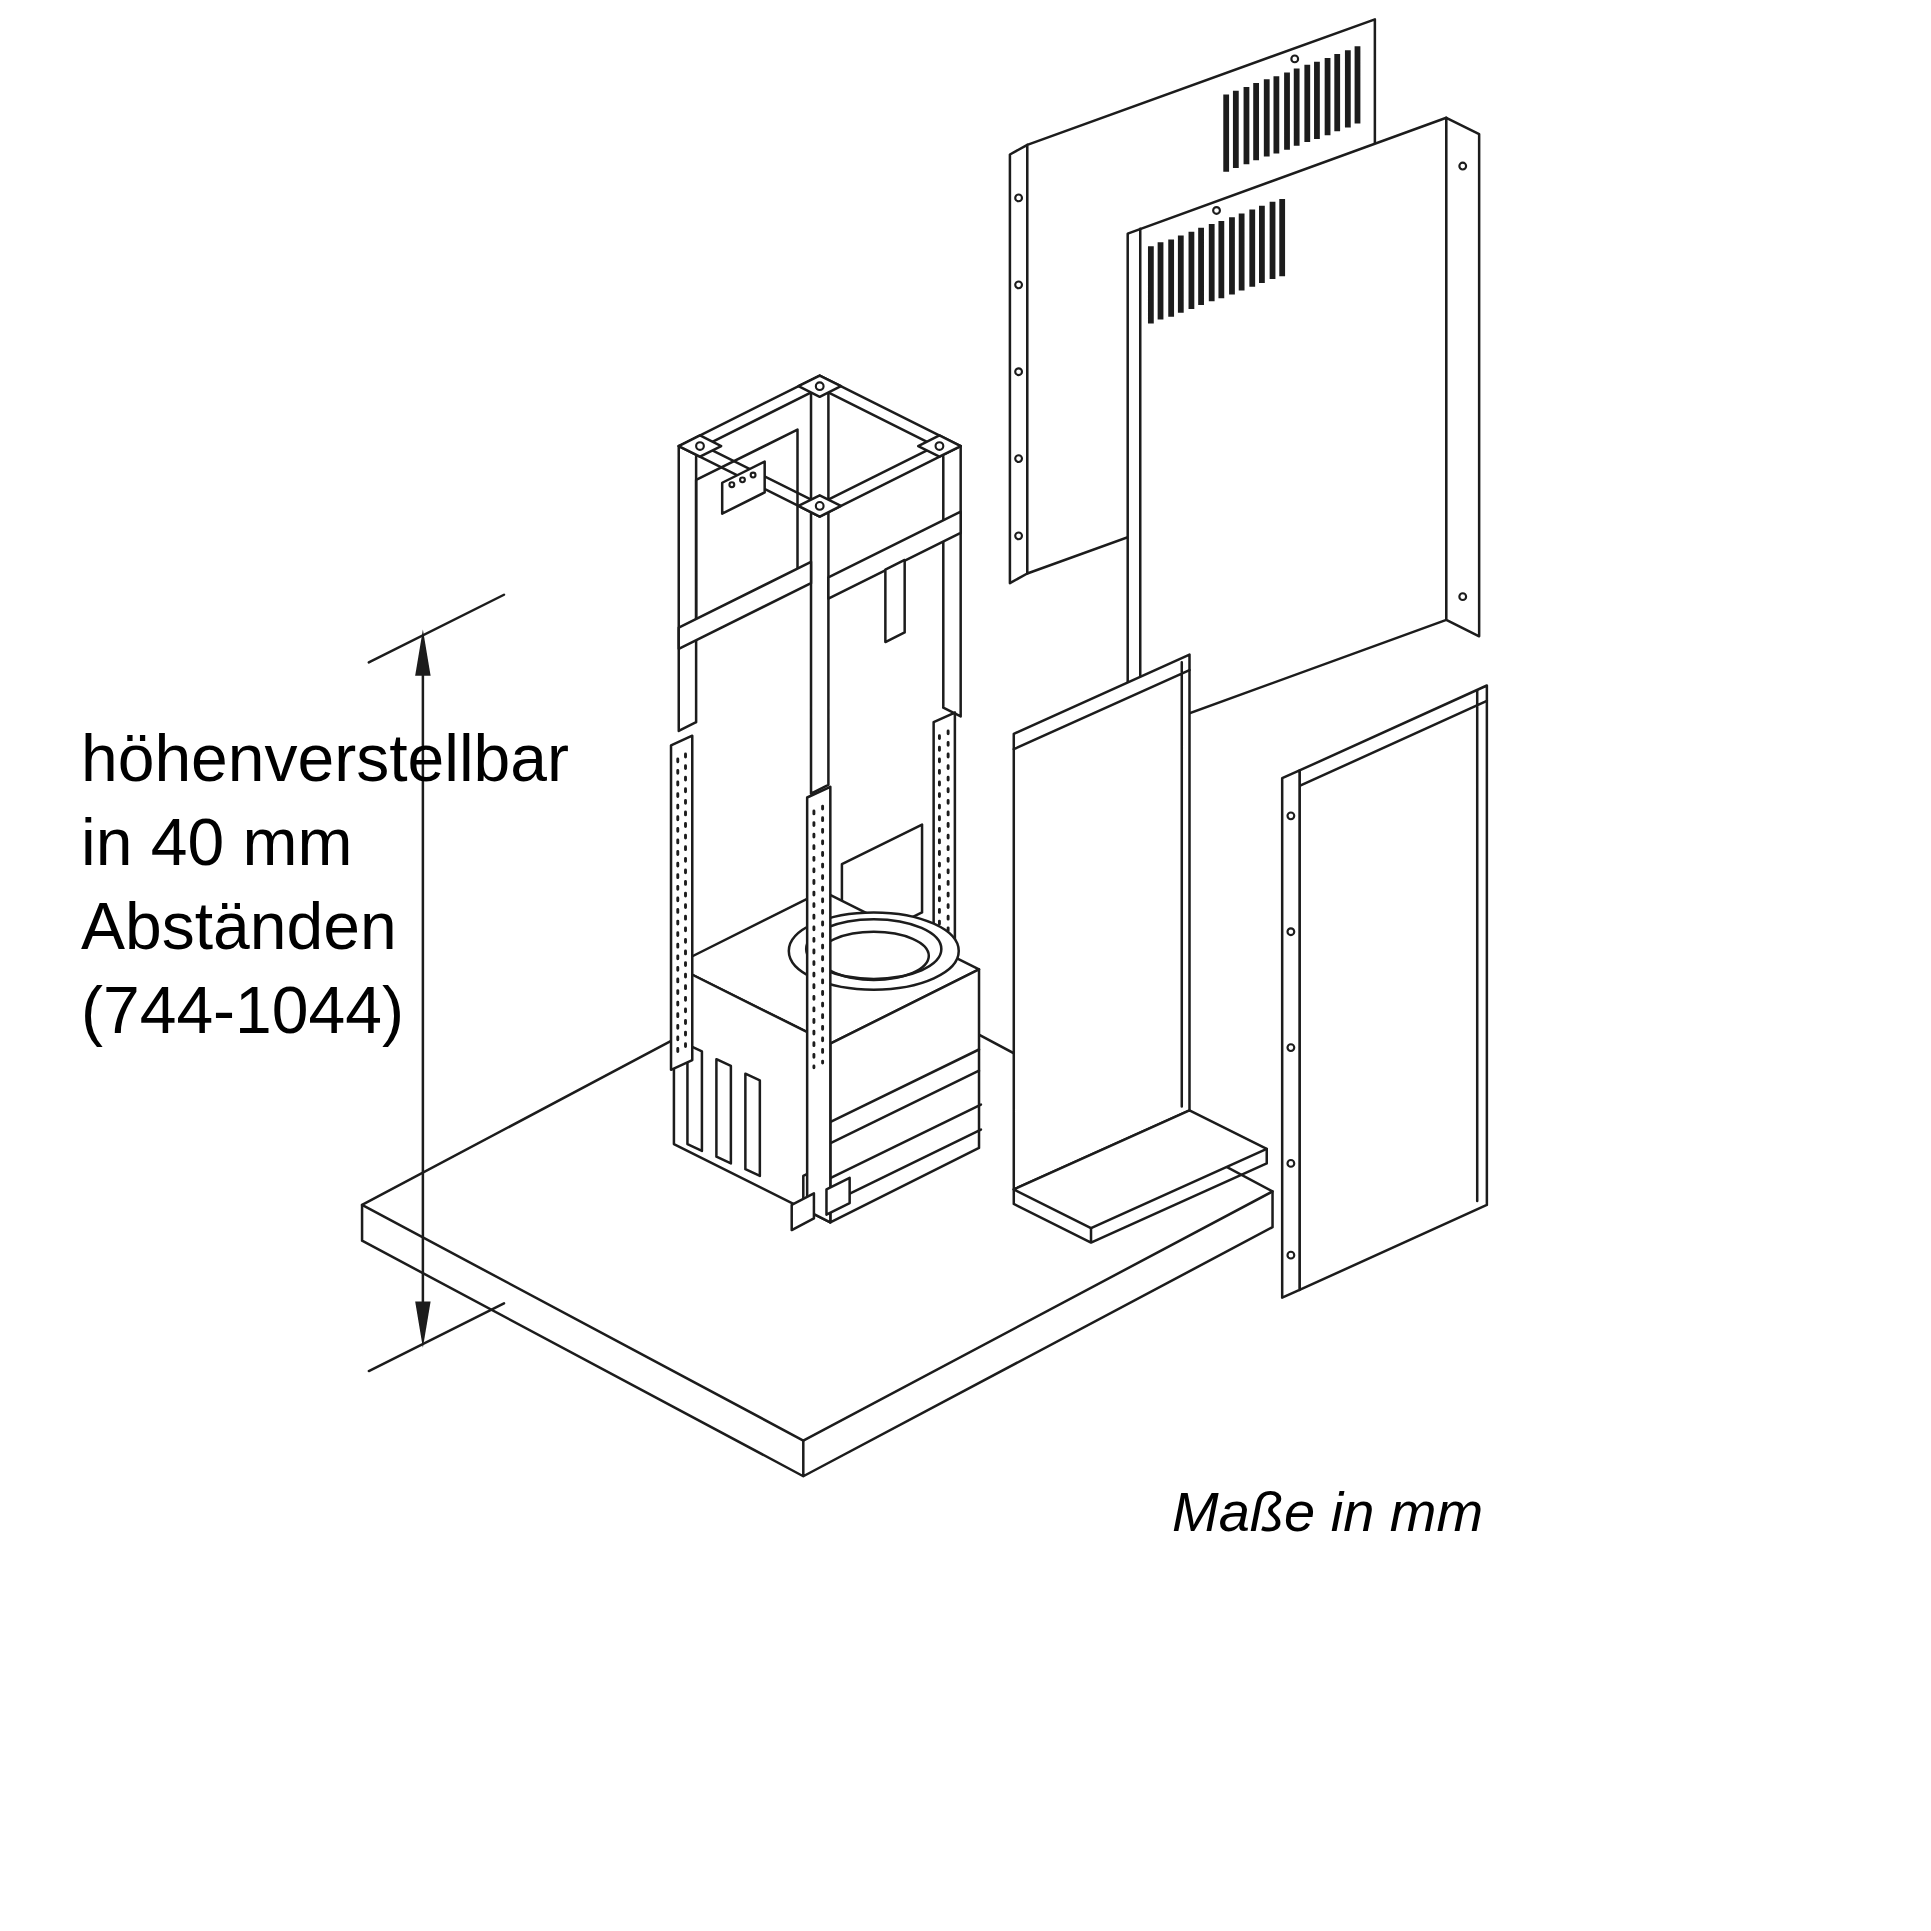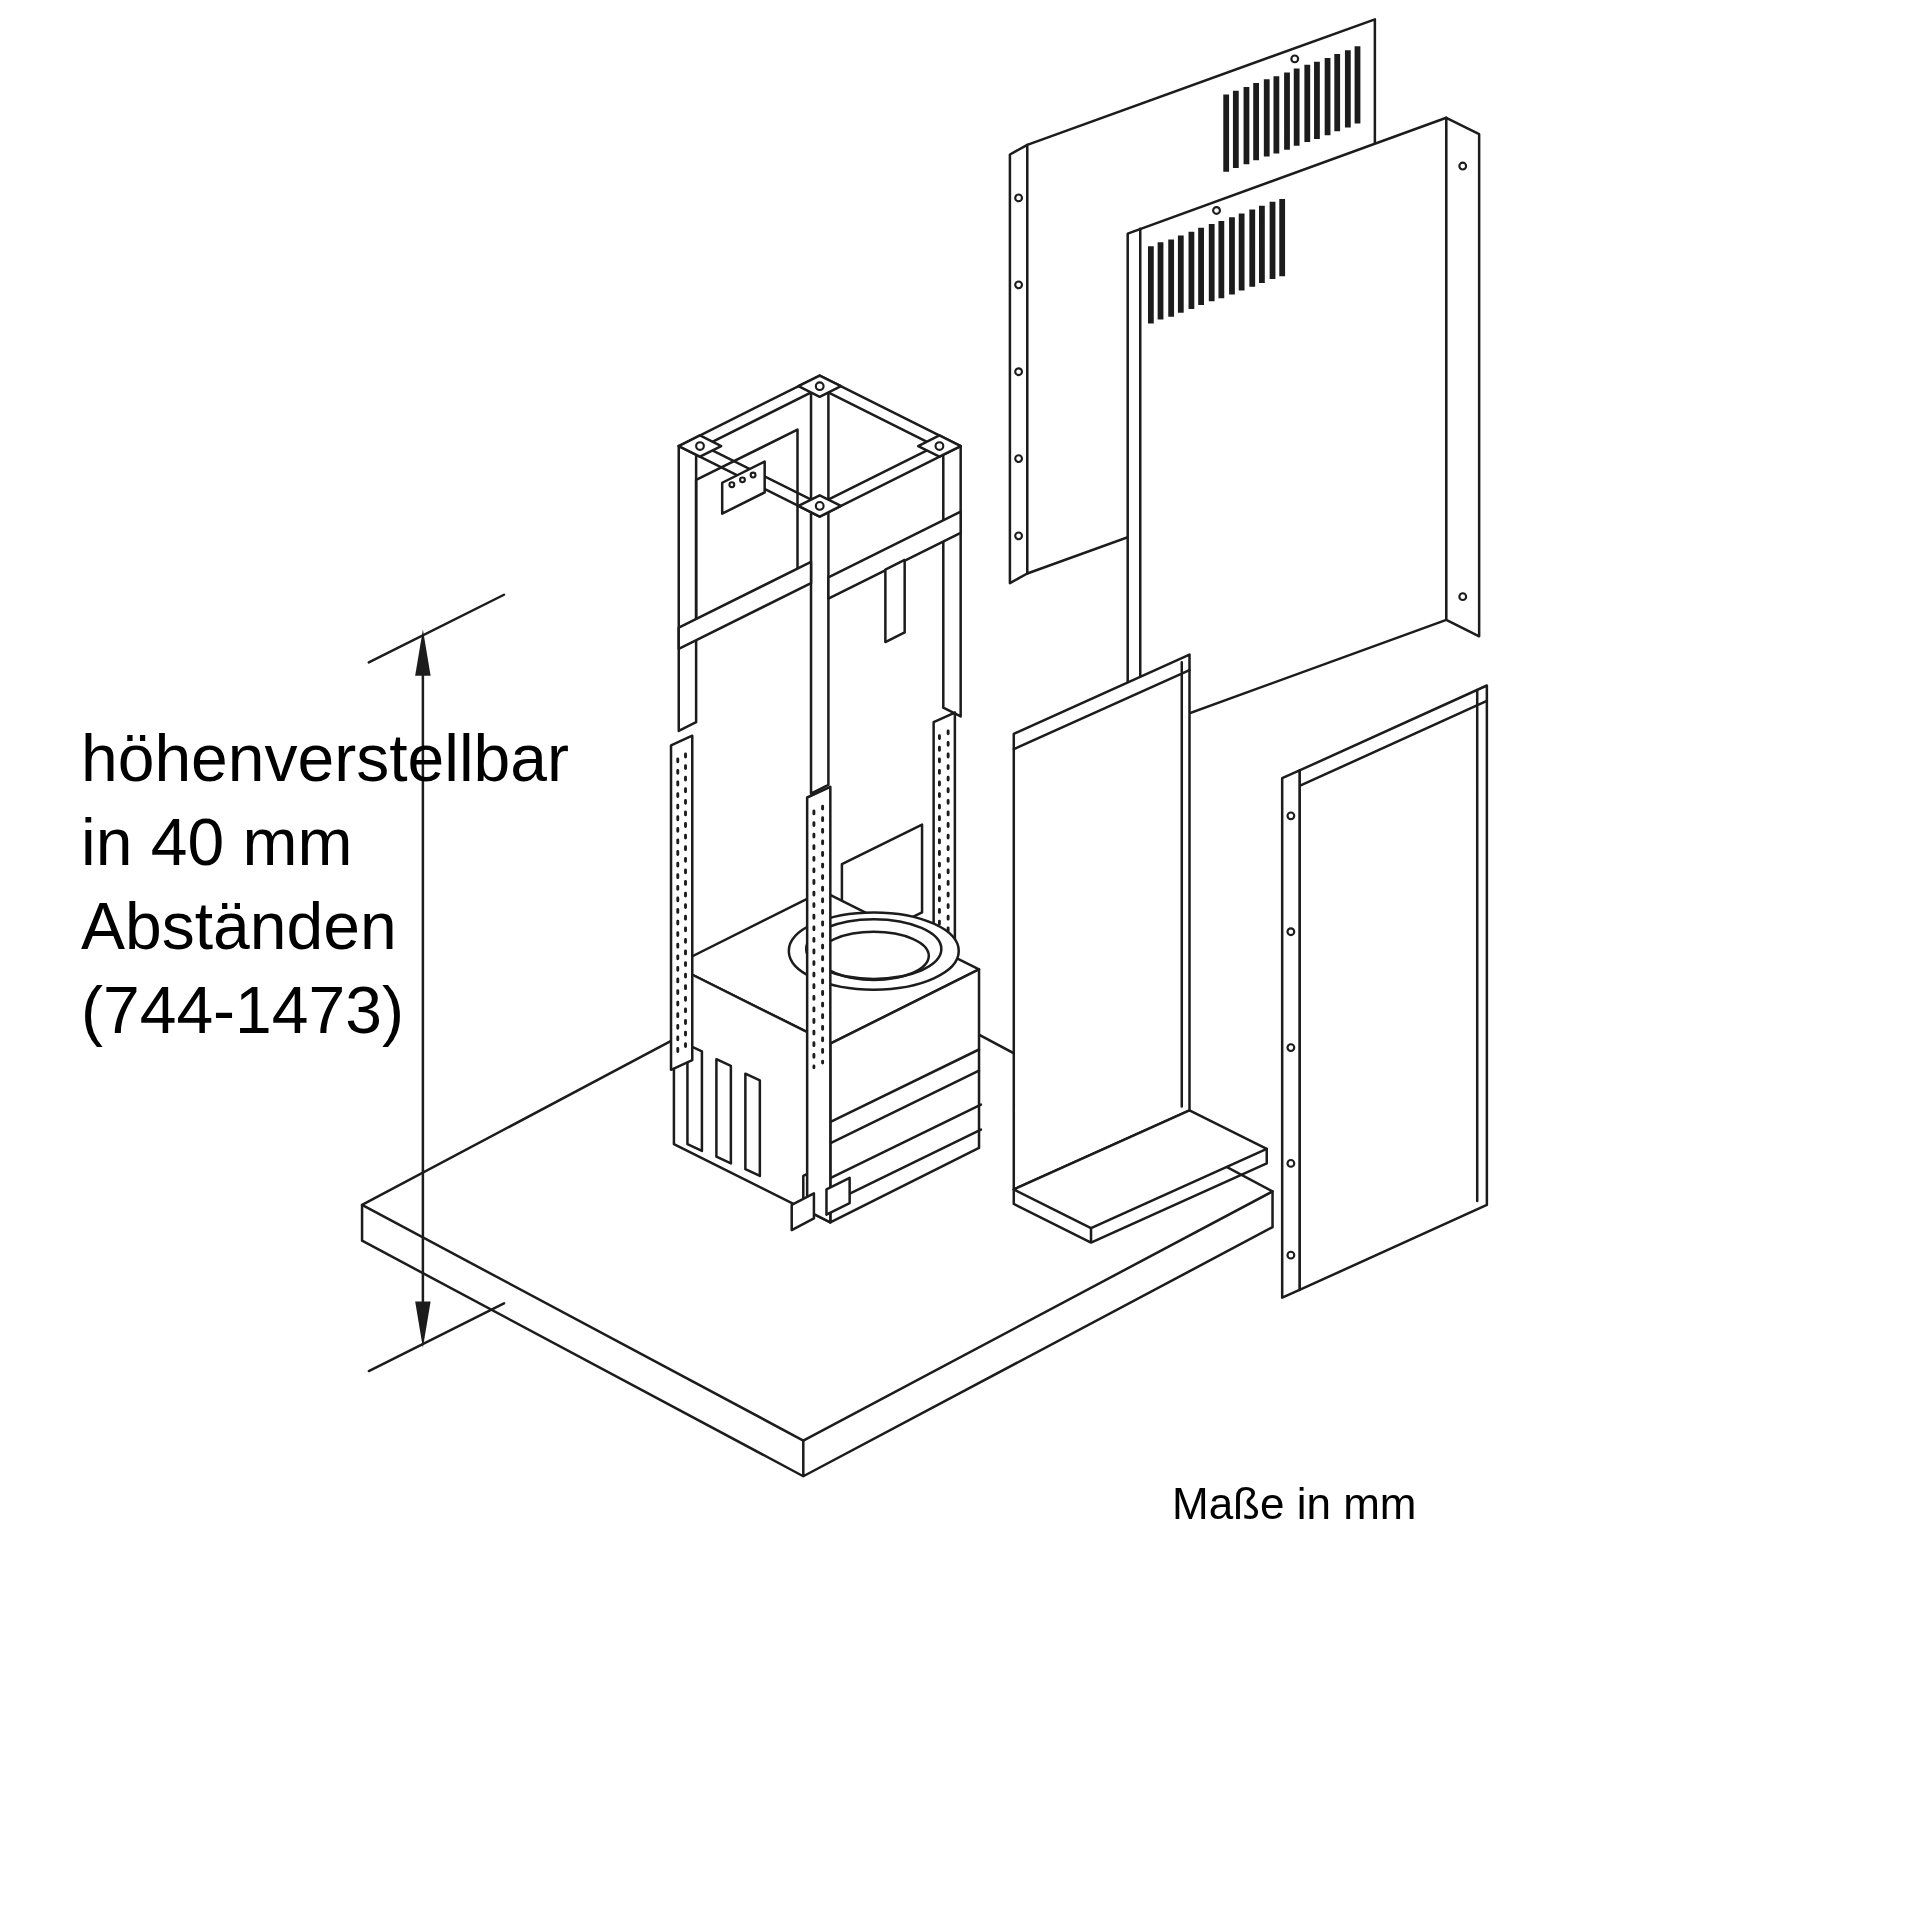--- a/index.html
+++ b/index.html
@@ -6,21 +6,21 @@
   .canvas{position:relative;width:1931px;height:1931px;background:#fff;
           font-family:"Liberation Sans",sans-serif;overflow:hidden;color:#000000;}
   .diagram-svg{position:absolute;left:0;top:0;}
   .ln{fill:none;stroke:#1c1c1c;stroke-width:2.6;stroke-linecap:round;stroke-linejoin:round;}
   .face{fill:#ffffff;stroke:#1c1c1c;stroke-width:2.6;stroke-linejoin:round;}
   .thick{stroke-width:6;stroke-linecap:butt;}
   .dots{fill:none;stroke:#1c1c1c;stroke-width:3;stroke-dasharray:3 9;stroke-linecap:round;}
   .hole{fill:#ffffff;stroke:#1c1c1c;stroke-width:2.2;}
   .fill-dark{fill:#1c1c1c;stroke:none;}
   .dim-label{position:absolute;left:81px;top:716px;font-size:66px;line-height:84px;white-space:nowrap;}
-  .units-label{position:absolute;left:1172px;top:1479px;font-size:44px;white-space:nowrap;}
+  .units-label{position:absolute;left:1172px;top:1479px;font-size:56px;white-space:nowrap;font-style:italic;}
 </style>
 </head>
 <body>
 
 <div class="canvas">
 
   <svg class="diagram-svg" width="1931" height="1931" viewBox="0 0 2000 2000">
 
     <g>
       <polygon class="face" points="375,1248 861,990 1318,1234 832,1492"></polygon>
@@ -129,19 +129,19 @@
       <circle class="hole" cx="1337" cy="1085" r="3.5"></circle>
       <circle class="hole" cx="1337" cy="1205" r="3.5"></circle>
       <circle class="hole" cx="1337" cy="1300" r="3.5"></circle>
     </g>
   </svg>
 
   <div class="dim-label">
     <div>höhenverstellbar</div>
     <div>in 40 mm</div>
     <div>Abständen</div>
-    <div>(744-1473)</div>
+    <div>(744-1044)</div>
   </div>
 
   <div class="units-label">Maße in mm</div>
 
 </div>
 
 
 </body></html>

